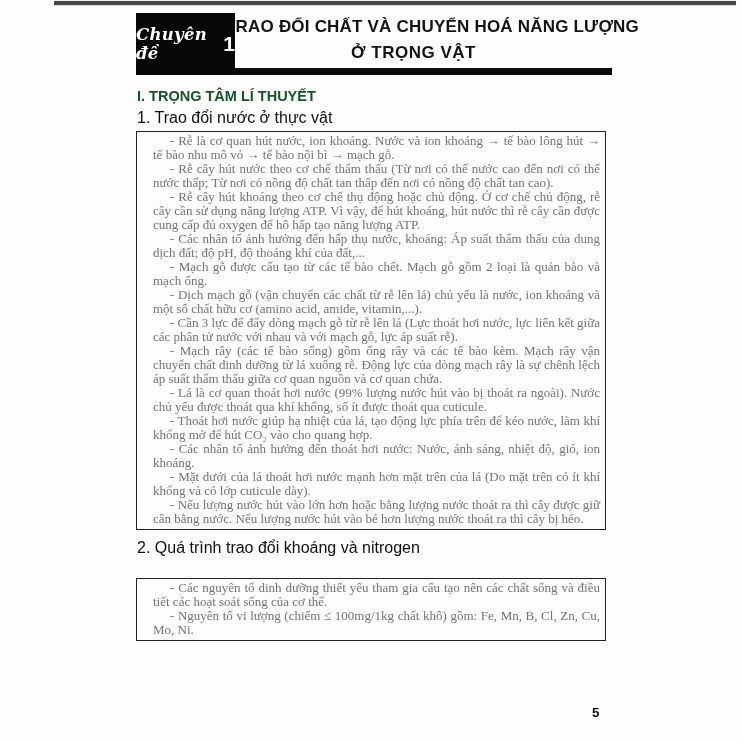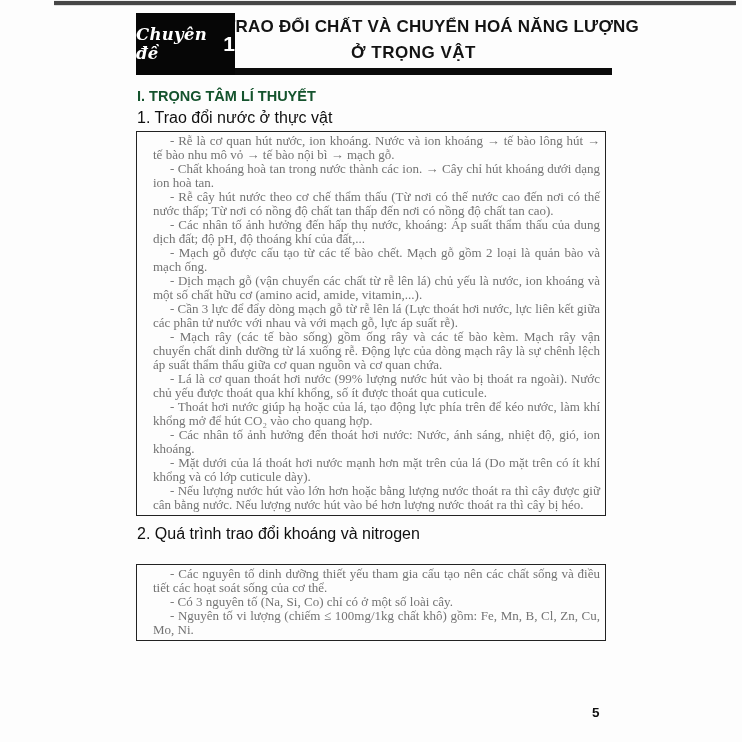--- a/index.html
+++ b/index.html
@@ -90,40 +90,39 @@
       <div class="header-underline"></div>
     </div>
 
     <div class="h-main">I. TRỌNG TÂM LÍ THUYẾT</div>
 
     <div class="h-sub">1. Trao đổi nước ở thực vật</div>
 
     <div class="theory-box">
 
     <p class="para">- Rễ là cơ quan hút nước, ion khoáng. Nước và ion khoáng → tế bào lông hút → tế bào nhu mô vỏ → tế bào nội bì → mạch gỗ.</p>
-        <p class="para">- Chất khoáng hoà tan trong nước thành các ion. → Cây chỉ hút khoáng dưới dạng ion hoà tan.</p>
         <p class="para">- Rễ cây hút nước theo cơ chế thẩm thấu (Từ nơi có thế nước cao đến nơi có thế nước thấp; Từ nơi có nồng độ chất tan thấp đến nơi có nồng độ chất tan cao).</p>
+        <p class="para">- Rễ cây hút khoáng theo cơ chế thụ động hoặc chủ động. Ở cơ chế chủ động, rễ cây cần sử dụng năng lượng ATP. Vì vậy, để hút khoáng, hút nước thì rễ cây cần được cung cấp đủ oxygen để hô hấp tạo năng lượng ATP.</p>
         <p class="para">- Các nhân tố ảnh hưởng đến hấp thụ nước, khoáng: Áp suất thẩm thấu của dung dịch đất; độ pH, độ thoáng khí của đất,...</p>
         <p class="para">- Mạch gỗ được cấu tạo từ các tế bào chết. Mạch gỗ gồm 2 loại là quản bào và mạch ống.</p>
         <p class="para">- Dịch mạch gỗ (vận chuyển các chất từ rễ lên lá) chủ yếu là nước, ion khoáng và một số chất hữu cơ (amino acid, amide, vitamin,...).</p>
         <p class="para">- Cần 3 lực để đẩy dòng mạch gỗ từ rễ lên lá (Lực thoát hơi nước, lực liên kết giữa các phân tử nước với nhau và với mạch gỗ, lực áp suất rễ).</p>
         <p class="para">- Mạch rây (các tế bào sống) gồm ống rây và các tế bào kèm. Mạch rây vận chuyển chất dinh dưỡng từ lá xuống rễ. Động lực của dòng mạch rây là sự chênh lệch áp suất thẩm thấu giữa cơ quan nguồn và cơ quan chứa.</p>
         <p class="para">- Lá là cơ quan thoát hơi nước (99% lượng nước hút vào bị thoát ra ngoài). Nước chủ yếu được thoát qua khí khổng, số ít được thoát qua cuticule.</p>
-        <p class="para">- Thoát hơi nước giúp hạ hoặc của lá, tạo động lực phía trên để kéo nước, làm khí khổng mở để hút CO₂ vào cho quang hợp.</p>
+        <p class="para">- Thoát hơi nước giúp hạ nhiệt của lá, tạo động lực phía trên để kéo nước, làm khí khổng mở để hút CO₂ vào cho quang hợp.</p>
         <p class="para">- Các nhân tố ảnh hưởng đến thoát hơi nước: Nước, ánh sáng, nhiệt độ, gió, ion khoáng.</p>
         <p class="para">- Mặt dưới của lá thoát hơi nước mạnh hơn mặt trên của lá (Do mặt trên có ít khí khổng và có lớp cuticule dày).</p>
         <p class="para">- Nếu lượng nước hút vào lớn hơn hoặc bằng lượng nước thoát ra thì cây được giữ cân bằng nước. Nếu lượng nước hút vào bé hơn lượng nước thoát ra thì cây bị héo.</p>
       </div>
 
     <div class="h-sub second">2. Quá trình trao đổi khoáng và nitrogen</div>
 
     <div class="theory-box">
 
     <p class="para">- Các nguyên tố dinh dưỡng thiết yếu tham gia cấu tạo nên các chất sống và điều tiết các hoạt soát sống của cơ thể.</p>
-        <p class="para">- Có 3 nguyên tố (Na, Si, Co) chỉ có ở một số loài cây.</p>
         <p class="para">- Nguyên tố vi lượng (chiếm ≤ 100mg/1kg chất khô) gồm: Fe, Mn, B, Cl, Zn, Cu, Mo, Ni.</p>
       </div>
 
   </div>
 
   <div class="page-num">5</div>
 
 </div>
 
 </body></html>

